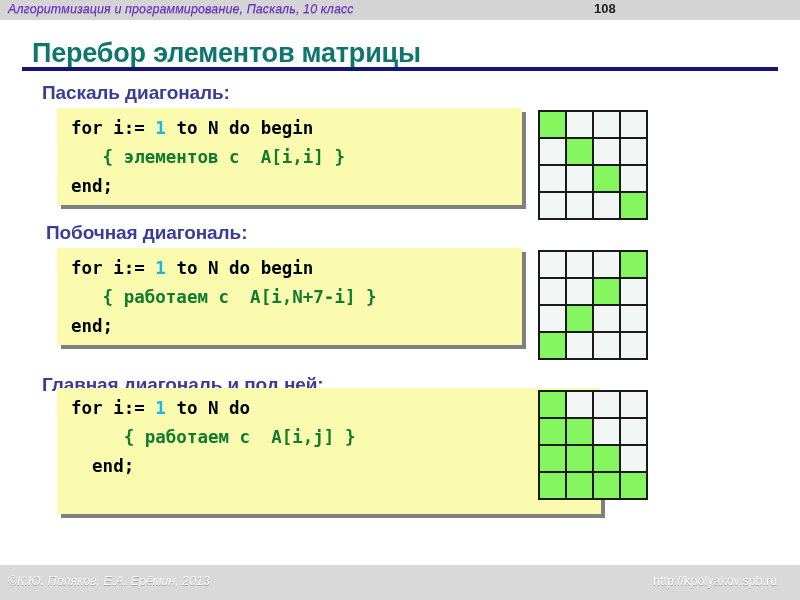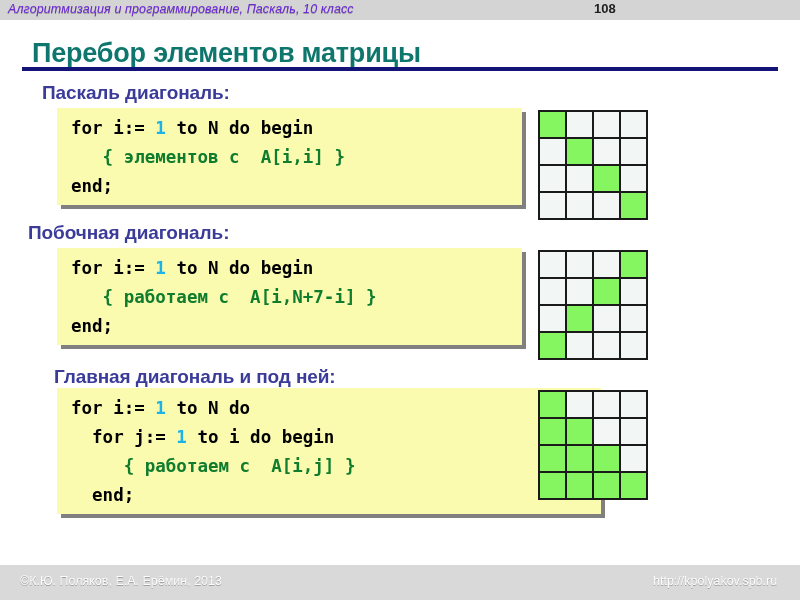--- a/index.html
+++ b/index.html
@@ -111,22 +111,23 @@
   
   .footer-bar {
     position: absolute;
     left: 0; top: 565px;
     width: 800px;
     height: 35px;
     background: #d9d9d9;
   }
   .footer-left {
     position: absolute;
-    left: 20px; top: 574px;
+    left: 8px; top: 574px;
     font-size: 12.5px;
+    font-style: italic;
     color: #fcfcfc;
     text-shadow: 0 1px 0 #a2a2a2;
     white-space: nowrap;
   }
   .footer-right {
     position: absolute;
     left: 653px; top: 574px;
     font-size: 12.5px;
     color: #fcfcfc;
     text-shadow: 0 1px 0 #a2a2a2;
@@ -161,21 +162,21 @@
     <div class="cell off"></div>
     <div class="cell off"></div>
     <div class="cell on"></div>
     <div class="cell off"></div>
     <div class="cell off"></div>
     <div class="cell off"></div>
     <div class="cell off"></div>
     <div class="cell on"></div>
   </div>
 
-<div class="section-heading" id="h1" style="left:28px; top:222px;">Побочная диагональ:</div>
+<div class="section-heading" id="h1" style="left:46px; top:222px;">Побочная диагональ:</div>
 <div class="code-block" id="code1" style="left:57px; top:248px; width:465px; height:97px;">
     <div class="code-line"><span>for i:= </span><span class="kw-num">1</span><span> to N do begin</span></div>
     <div class="code-line"><span class="cm">   { работаем с  A[i,N+7-i] }</span></div>
     <div class="code-line"><span>end;</span></div>
   </div>
 <div class="matrix-grid" id="grid1" style="left:538px; top:250px;">
     <div class="cell off"></div>
     <div class="cell off"></div>
     <div class="cell off"></div>
     <div class="cell on"></div>
@@ -186,24 +187,23 @@
     <div class="cell off"></div>
     <div class="cell on"></div>
     <div class="cell off"></div>
     <div class="cell off"></div>
     <div class="cell on"></div>
     <div class="cell off"></div>
     <div class="cell off"></div>
     <div class="cell off"></div>
   </div>
 
-<div class="section-heading" id="h2" style="left:42px; top:366px;margin-left:12px;">Главная диагональ и под ней:</div>
+<div class="section-heading" id="h2" style="left:42px; top:374px;">Главная диагональ и под ней:</div>
 <div class="code-block" id="code2" style="left:57px; top:388px; width:544px; height:126px;">
     <div class="code-line"><span>for i:= </span><span class="kw-num">1</span><span> to N do</span></div>
-    <div class="code-line"><span>  for j:= </span><span class="kw-num">1</span><span> to i do begin</span></div>
     <div class="code-line"><span class="cm">     { работаем с  A[i,j] }</span></div>
     <div class="code-line"><span>  end;</span></div>
   </div>
 <div class="matrix-grid" id="grid2" style="left:538px; top:390px;">
     <div class="cell on"></div>
     <div class="cell off"></div>
     <div class="cell off"></div>
     <div class="cell off"></div>
     <div class="cell on"></div>
     <div class="cell on"></div>

